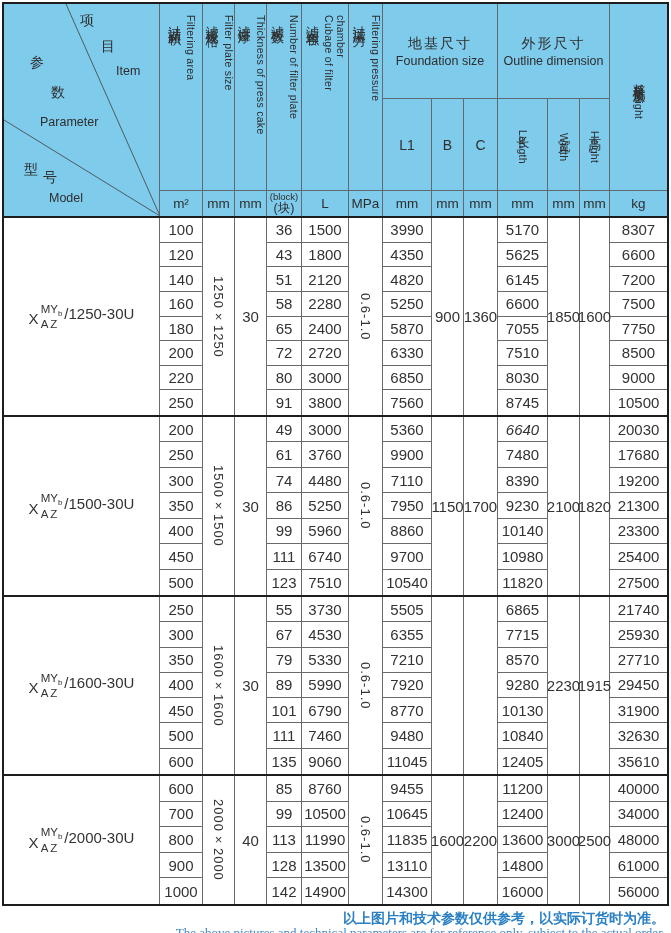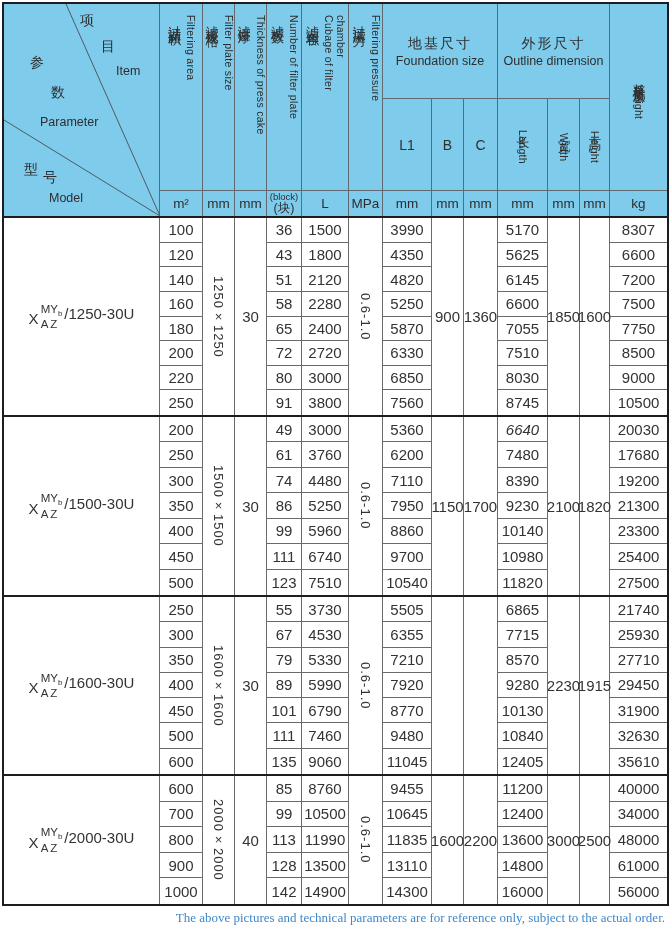--- a/index.html
+++ b/index.html
@@ -239,21 +239,21 @@
           <div class="cell merged" style="grid-area: 1 / 13 / span 7;">1820</div>
           <div class="cell rw" style="grid-area: 1 / 2;">200</div>
           <div class="cell rw" style="grid-area: 1 / 5;">49</div>
           <div class="cell rw" style="grid-area: 1 / 6;">3000</div>
           <div class="cell rw" style="grid-area: 1 / 8;">5360</div>
           <div class="cell rw" style="grid-area: 1 / 11; font-style: italic;">6640</div>
           <div class="cell rw c14" style="grid-area: 1 / 14;">20030</div>
           <div class="cell rw" style="grid-area: 2 / 2;">250</div>
           <div class="cell rw" style="grid-area: 2 / 5;">61</div>
           <div class="cell rw" style="grid-area: 2 / 6;">3760</div>
-          <div class="cell rw" style="grid-area: 2 / 8;">6200</div>
+          <div class="cell rw" style="grid-area: 2 / 8;">9900</div>
           <div class="cell rw" style="grid-area: 2 / 11;">7480</div>
           <div class="cell rw c14" style="grid-area: 2 / 14;">17680</div>
           <div class="cell rw" style="grid-area: 3 / 2;">300</div>
           <div class="cell rw" style="grid-area: 3 / 5;">74</div>
           <div class="cell rw" style="grid-area: 3 / 6;">4480</div>
           <div class="cell rw" style="grid-area: 3 / 8;">7110</div>
           <div class="cell rw" style="grid-area: 3 / 11;">8390</div>
           <div class="cell rw c14" style="grid-area: 3 / 14;">19200</div>
           <div class="cell rw" style="grid-area: 4 / 2;">350</div>
           <div class="cell rw" style="grid-area: 4 / 5;">86</div>
@@ -383,15 +383,16 @@
           <div class="cell rw rlast" style="grid-area: 5 / 5;">142</div>
           <div class="cell rw rlast" style="grid-area: 5 / 6;">14900</div>
           <div class="cell rw rlast" style="grid-area: 5 / 8;">14300</div>
           <div class="cell rw rlast" style="grid-area: 5 / 11;">16000</div>
           <div class="cell rw c14 rlast" style="grid-area: 5 / 14;">56000</div>
         </div>
       </div>
   </div>
 
   <div class="footer">
+    <div class="f-cn">以上图片和技术参数仅供参考，以实际订货时为准。</div>
     <div class="f-en">The above pictures and technical parameters are for reference only, subject to the actual order.</div>
   </div>
 </div>
 
 </body></html>

